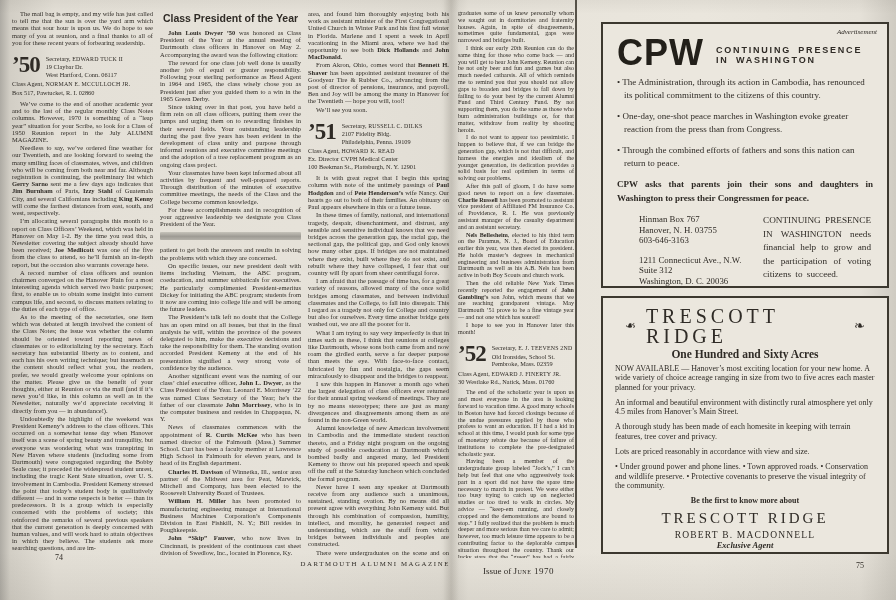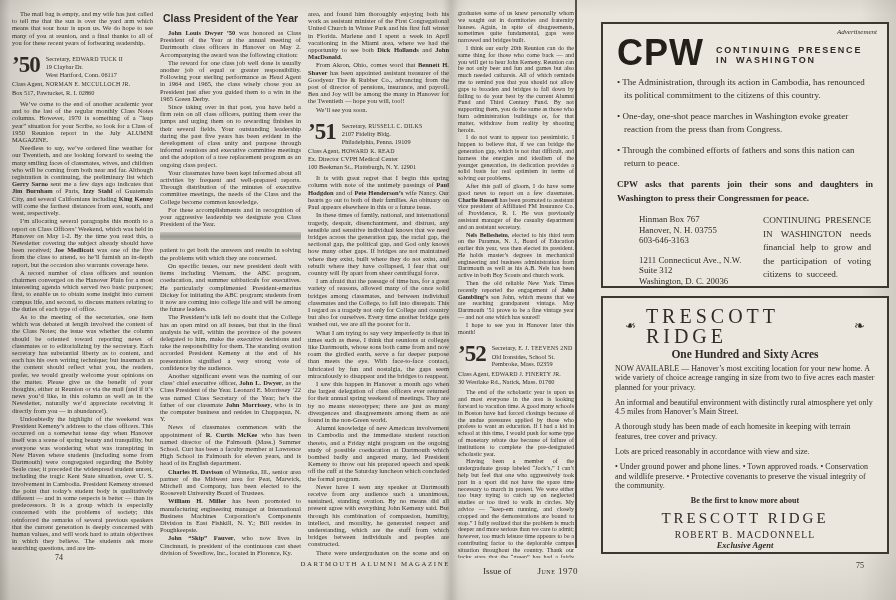--- a/index.html
+++ b/index.html
@@ -55,21 +55,21 @@
     height:8px;margin:5px 0 6px 0;
     background:linear-gradient(180deg,#c6c3ba,#9e9b94 55%,#b4b1a9);
     border-radius:1px;
   }
   
   .footer-item{position:absolute;font-size:8px;}
   #pageno-left{left:55px;top:553px;}
   #mag-name{left:250px;top:560px;width:200px;text-align:right;
     font-size:6.8px;letter-spacing:1.6px;}
   #issue-line{left:483px;top:566px;font-size:9px;}
-  #issue-line .sc{font-variant:small-caps;letter-spacing:.5px;margin-left:24px;}
+  #issue-line .sc{font-variant:small-caps;letter-spacing:.5px;}
   #pageno-right{left:856px;top:561px;}
   
   .ad-box{position:absolute;left:601px;width:288px;border:2px solid #3c382f;
     background:#ebe7de;box-sizing:border-box;overflow:hidden;}
   #cpw-box{top:22px;height:266px;padding:4px 14px 6px 14px;}
   .adv-label{font-style:italic;font-size:7px;text-align:right;margin:0 -4px 2px 0;}
   .cpw-logo-row{display:flex;align-items:flex-end;margin:0 0 8px 0;}
   .cpw-logo{
     font-family:"Liberation Sans",sans-serif;font-weight:bold;
     font-size:36px;line-height:30px;letter-spacing:1px;color:#23201a;

